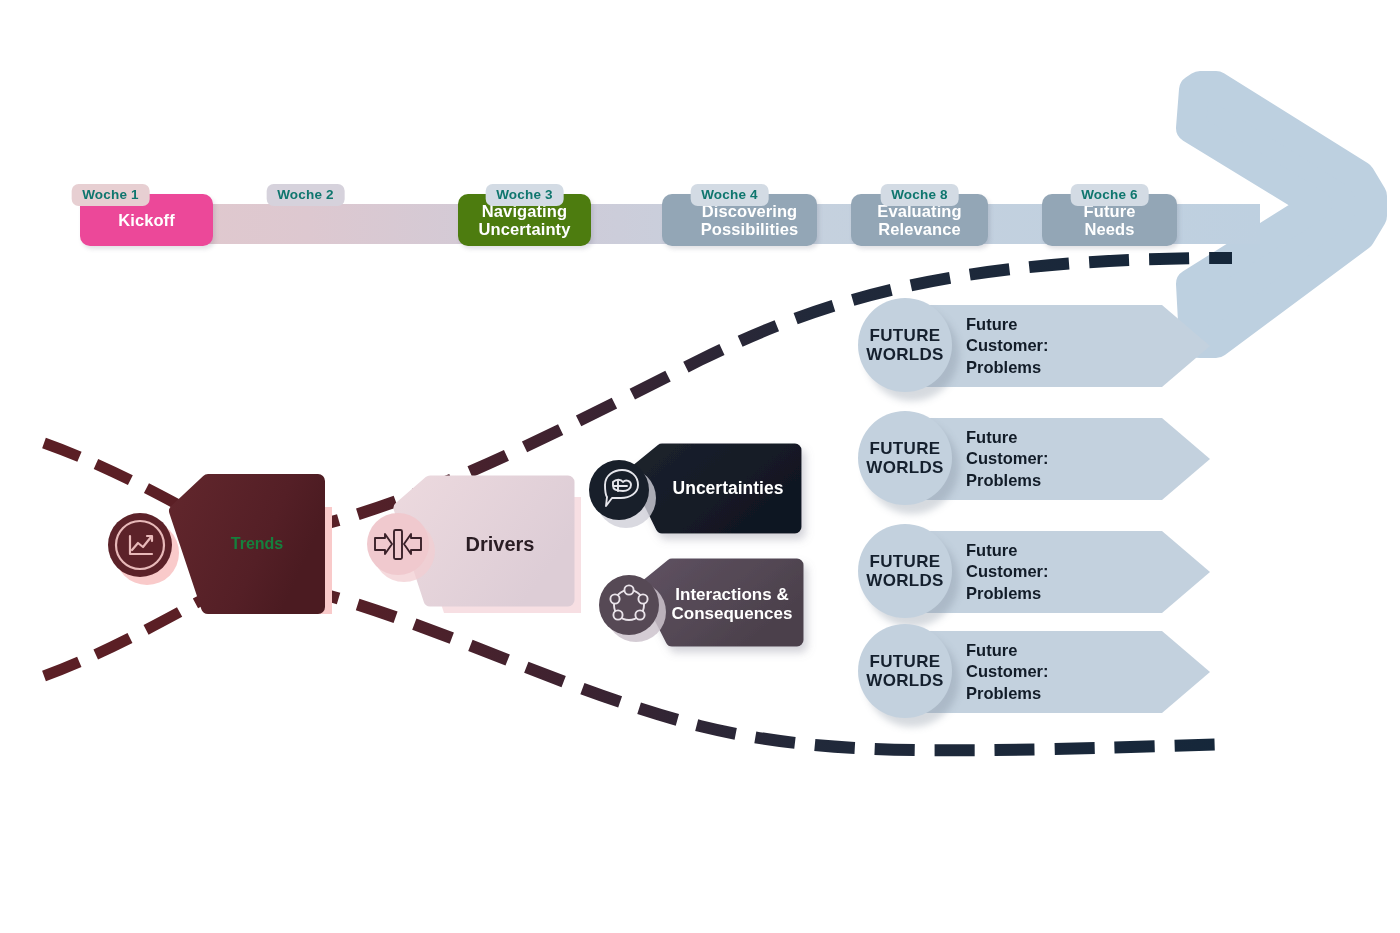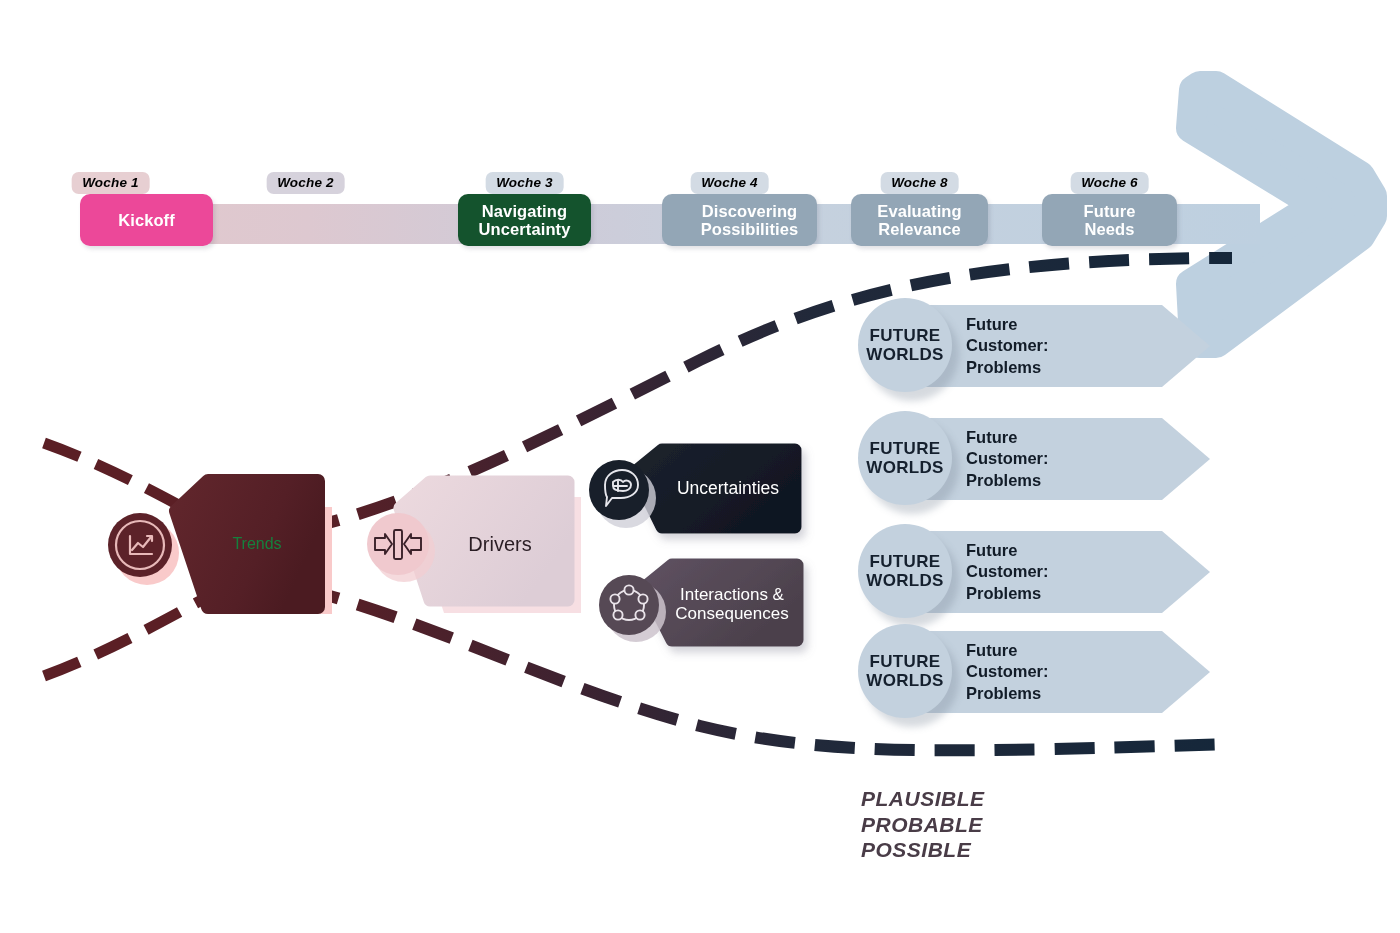--- a/index.html
+++ b/index.html
@@ -26,27 +26,26 @@
     width: 1400px;
     height: 933px;
   }
 
   
   .week-group { position: absolute; }
   .week-chip {
     position: absolute;
     left: 50%;
     transform: translateX(-50%);
-    top: 0;
+    top: 12px;
     padding: 3px 11px 4px 11px;
     border-radius: 7px;
-    font-style: italic;
     font-size: 13.5px;
     font-weight: 600;
-    color: #000000;
+    color: #0f766e;
     letter-spacing: 0.2px;
     white-space: nowrap;
     z-index: 3;
   }
   .stage-box {
     position: absolute;
     top: 22px;
     left: 0;
     width: 100%;
     height: 52px;
@@ -64,21 +63,21 @@
     box-shadow: 2px 3px 4px rgba(90,90,110,0.18);
   }
 
   
   .tag {
     position: absolute;
     display: flex;
     align-items: center;
     justify-content: center;
     text-align: center;
-    font-weight: normal;
+    font-weight: bold;
     line-height: 1.12;
     z-index: 6;
   }
 
   
   .fw-circle {
     position: absolute;
     border-radius: 50%;
     background: #c3d1de;
     display: flex;
@@ -261,21 +260,21 @@
   <div class="week-group" style="left:44px; top:172px; width:133px; height:76px;">
     <div class="stage-box" style="background:#ec4899;margin-left:36px;">Kickoff</div>
     <div class="week-chip" style="background:#e7cfd2;">Woche 1</div>
   </div>
 
   <div class="week-group" style="left:239px; top:172px; width:133px; height:76px;">
     <div class="week-chip" style="background:#d6d2dc;">Woche 2</div>
   </div>
 
   <div class="week-group" style="left:458px; top:172px; width:133px; height:76px;">
-    <div class="stage-box" style="background:#14532d; white-space:pre-line;text-align:center;">Navigating
+    <div class="stage-box" style="background:#4d7c0f; white-space:pre-line;text-align:center;">Navigating
 Uncertainty</div>
     <div class="week-chip" style="background:#d3dbe4;">Woche 3</div>
   </div>
 
   <div class="week-group" style="left:662px; top:172px; width:135px; height:76px;">
     <div class="stage-box" style="background:#93a6b6; white-space:pre-line;padding-left:20px;">Discovering
 Possibilities</div>
     <div class="week-chip" style="background:#d3dbe4;">Woche 4</div>
   </div>
 
@@ -317,17 +316,14 @@
 Problems</div>
   <div class="fw-circle" style="left:858px; top:524px; width:94px; height:94px; white-space:pre-line;">FUTURE
 WORLDS</div>
 
   <div class="fw-arrow" style="left:908px; top:631px; width:302px; height:82px; white-space:pre-line;">Future
 Customer:
 Problems</div>
   <div class="fw-circle" style="left:858px; top:624px; width:94px; height:94px; white-space:pre-line;">FUTURE
 WORLDS</div>
 
-  <div id="caption" style="left:861px; top:786px; white-space:pre-line;">PLAUSIBLE
-PROBABLE
-POSSIBLE</div>
 
 </div>
 
 </body></html>

